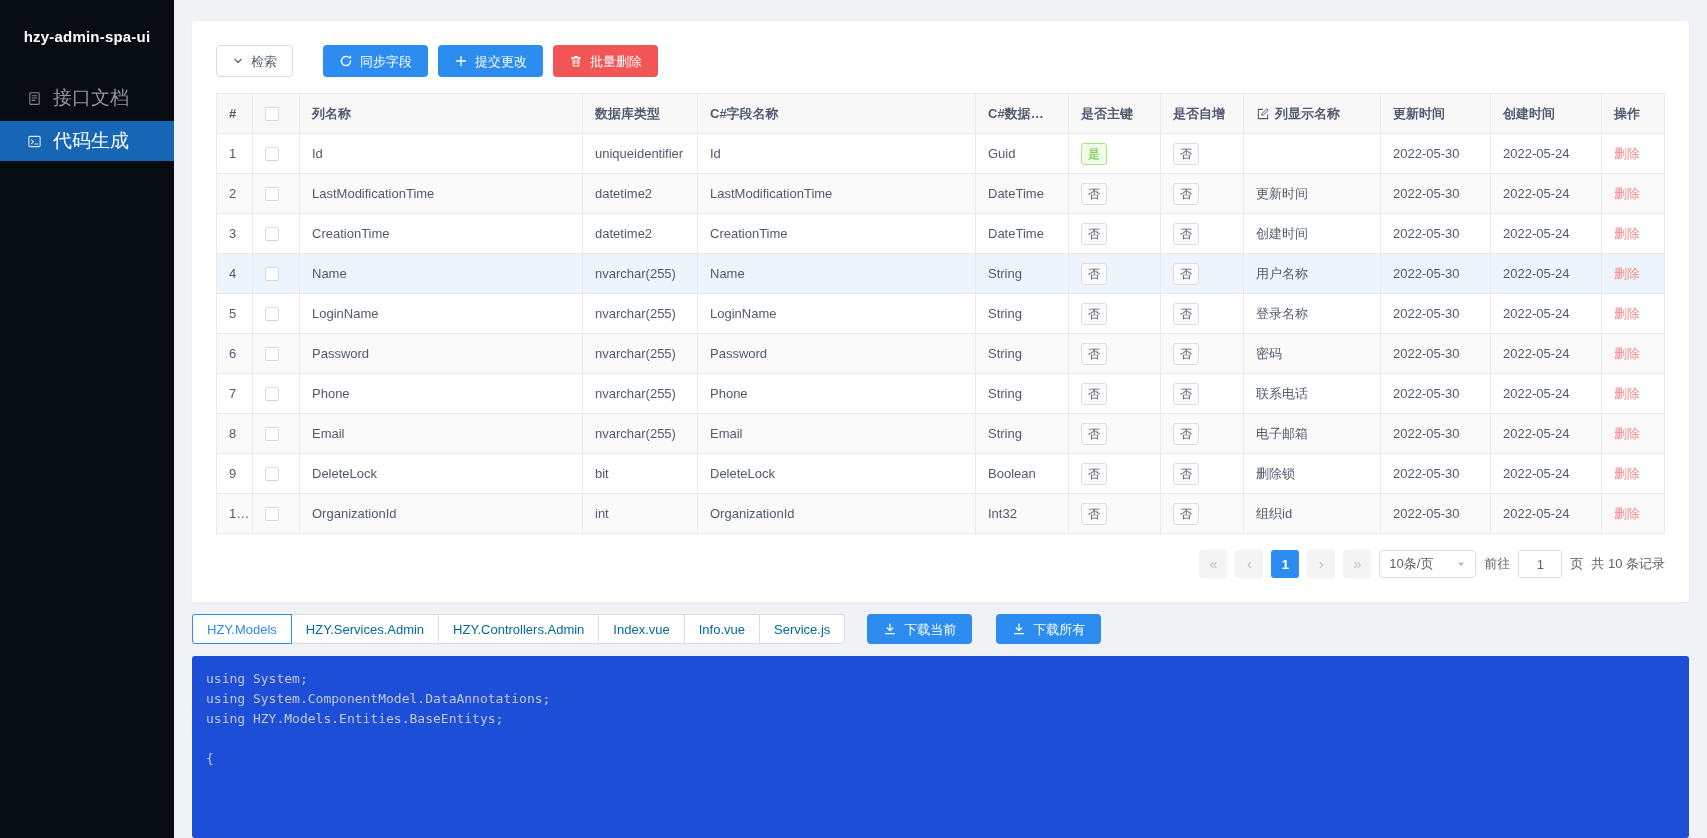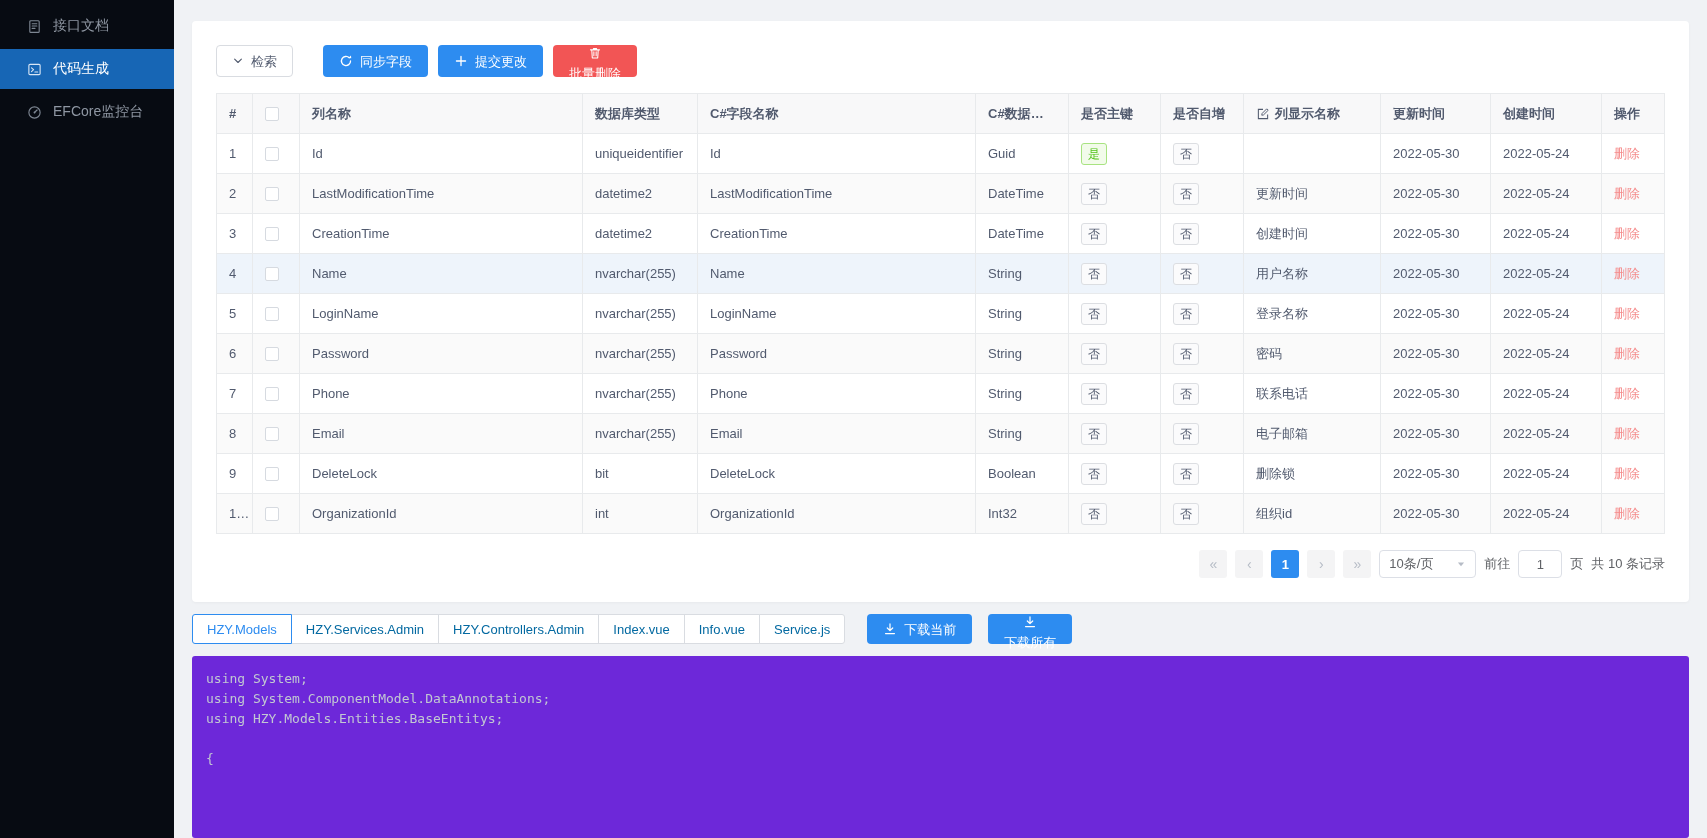--- a/index.html
+++ b/index.html
@@ -7,41 +7,41 @@
   body {
     font-family: "Liberation Sans", "DejaVu Sans", sans-serif;
     font-size: 14px; background:#f0f2f5; display:flex; color:#515a6e;
   }
   
   .sidebar { width:174px; flex-shrink:0; background:#070b12; color:#fff; }
   .logo { height:72px; display:flex; align-items:center; justify-content:center;
           font-size:15px; font-weight:bold; color:#fff; letter-spacing:.2px; }
   .menu { padding-top:6px; }
   .menu-item { height:40px; margin-bottom:3px; display:flex; align-items:center;
-               padding-left:27px; gap:11px; color:#8f97a3; font-size:14px; cursor:pointer; }
+               padding-left:27px; gap:11px; color:#8f97a3; font-size:19px; cursor:pointer; }
   .menu-item .icon { color:#7d8692; }
   .menu-item.active { background:#1766b5; color:#fff; }
   .menu-item.active .icon { color:#d8e6f5; }
   
   .main { flex:1; display:flex; flex-direction:column; min-width:0; }
   .topbar { height:53px; background:#fff; display:flex; align-items:center;
             padding:0 16px; gap:16px; border-bottom:1px solid #ebedf0; flex-shrink:0; }
   .close-btn { width:18px; height:18px; color:#8b909a; cursor:pointer; }
   .page-title { font-size:16px; font-weight:600; color:#1f2430; }
   .content { flex:1; padding:21px 18px 0; display:flex; flex-direction:column; overflow:hidden; }
   .card { background:#fff; border-radius:4px; padding:24px; box-shadow:0 1px 3px rgba(0,0,0,.04); flex-shrink:0; }
   
   .toolbar { display:flex; align-items:center; gap:10px; margin-bottom:16px; }
   .btn { height:32px; border-radius:4px; font-size:13px; display:inline-flex; align-items:center;
          gap:7px; padding:0 15px; border:1px solid transparent; cursor:pointer;
          font-family:inherit; line-height:1; }
   .btn .icon { width:14px; height:14px; }
   .btn-plain { background:#fff; border-color:#d9dce1; color:#515a6e; }
   .btn-primary { background:#2d8cf0; color:#fff; }
-  .btn-danger { background:#f25555; color:#fff;flex-direction:column; }
+  .btn-danger { background:#f25555; color:#fff; }
   .btn-sync { margin-left:20px; }
   
   .grid-table { width:100%; border-collapse:collapse; table-layout:fixed; font-size:13px; }
   .grid-table th, .grid-table td { border:1px solid #e8eaec; height:40px; padding:0 12px;
         text-align:left; white-space:nowrap; overflow:hidden; text-overflow:ellipsis; }
   .grid-table thead th { background:#f8f8f9; font-weight:600; color:#515a6e; }
   .grid-table tbody tr.even { background:#fafafa; }
   .grid-table tbody tr.hl { background:#eef4fb; }
   .th-flex { display:flex; align-items:center; gap:5px; }
   .checkbox { width:14px; height:14px; border:1px solid #d6dae0; border-radius:2px;
@@ -66,60 +66,51 @@
   
   .bottom-bar { display:flex; align-items:center; margin:12px 0; flex-shrink:0; }
   .tabs { display:flex; }
   .tab-btn { height:30px; padding:0 14px; background:#fff; border:1px solid #d9dce1; font-size:13px;
              color:#0369a1; margin-left:-1px; cursor:pointer; font-family:inherit; position:relative; }
   .tab-btn:first-child { margin-left:0; border-radius:3px 0 0 3px; }
   .tab-btn:last-child { border-radius:0 3px 3px 0; }
   .tab-btn.active { color:#2d8cf0; border-color:#2d8cf0; z-index:1; }
   .dl-btn { height:30px; }
   .dl-current { margin-left:22px;align-items:center; }
-  .dl-all { margin-left:16px;flex-direction:column; }
-  
-  .code-panel { background:#6d28d9; border-radius:3px; padding:13px 14px; flex:1; overflow:hidden;
+  .dl-all { margin-left:24px; }
+  
+  .code-panel { background:#1d4ed8; border-radius:3px; padding:13px 14px; flex:1; overflow:hidden;
                 font-family:"DejaVu Sans Mono", monospace; font-size:13px; line-height:20px; color:#c2c8d2; }
   .code-line { min-height:20px; white-space:pre; }
   .icon { display:inline-block; }
   .icon svg { width:100%; height:100%; display:block; }
 </style>
 </head>
 <body>
 
 <aside class="sidebar">
+  <div class="logo">hzy-admin-spa-ui</div>
   <nav class="menu">
       <div class="menu-item">
         <span class="icon" style="width: 15px; height: 15px;">
           <svg viewBox="0 0 16 16">
             <rect x="3" y="1.8" width="10" height="12.4" rx="1" stroke="currentColor" stroke-width="1.2" fill="none"></rect>
             <path d="M5.5 5h5M5.5 7.5h5M5.5 10h3" stroke="currentColor" stroke-width="1.2" fill="none" stroke-linecap="round"></path>
           </svg>
         </span>
         <span>接口文档</span>
       </div>
       <div class="menu-item active">
         <span class="icon" style="width: 15px; height: 15px;">
           <svg viewBox="0 0 16 16">
             <rect x="2" y="2.5" width="12" height="11" rx="1.2" stroke="currentColor" stroke-width="1.2" fill="none"></rect>
             <path d="M4.8 6.2L7 8.2l-2.2 2M8.4 10.6h3" stroke="currentColor" stroke-width="1.2" fill="none" stroke-linecap="round" stroke-linejoin="round"></path>
           </svg>
         </span>
         <span>代码生成</span>
-      </div>
-      <div class="menu-item">
-        <span class="icon" style="width: 15px; height: 15px;">
-          <svg viewBox="0 0 16 16">
-            <circle cx="8" cy="8" r="6" stroke="currentColor" stroke-width="1.2" fill="none"></circle>
-            <path d="M8 8l2.7-2.7" stroke="currentColor" stroke-width="1.3" fill="none" stroke-linecap="round"></path>
-            <circle cx="8" cy="8" r="1" fill="currentColor"></circle>
-          </svg>
-        </span>
-        <span>EFCore监控台</span>
       </div>
     </nav>
 </aside>
 
 <div class="main">
 
   <div class="content">
     <div class="card">
 
       <div class="toolbar">

